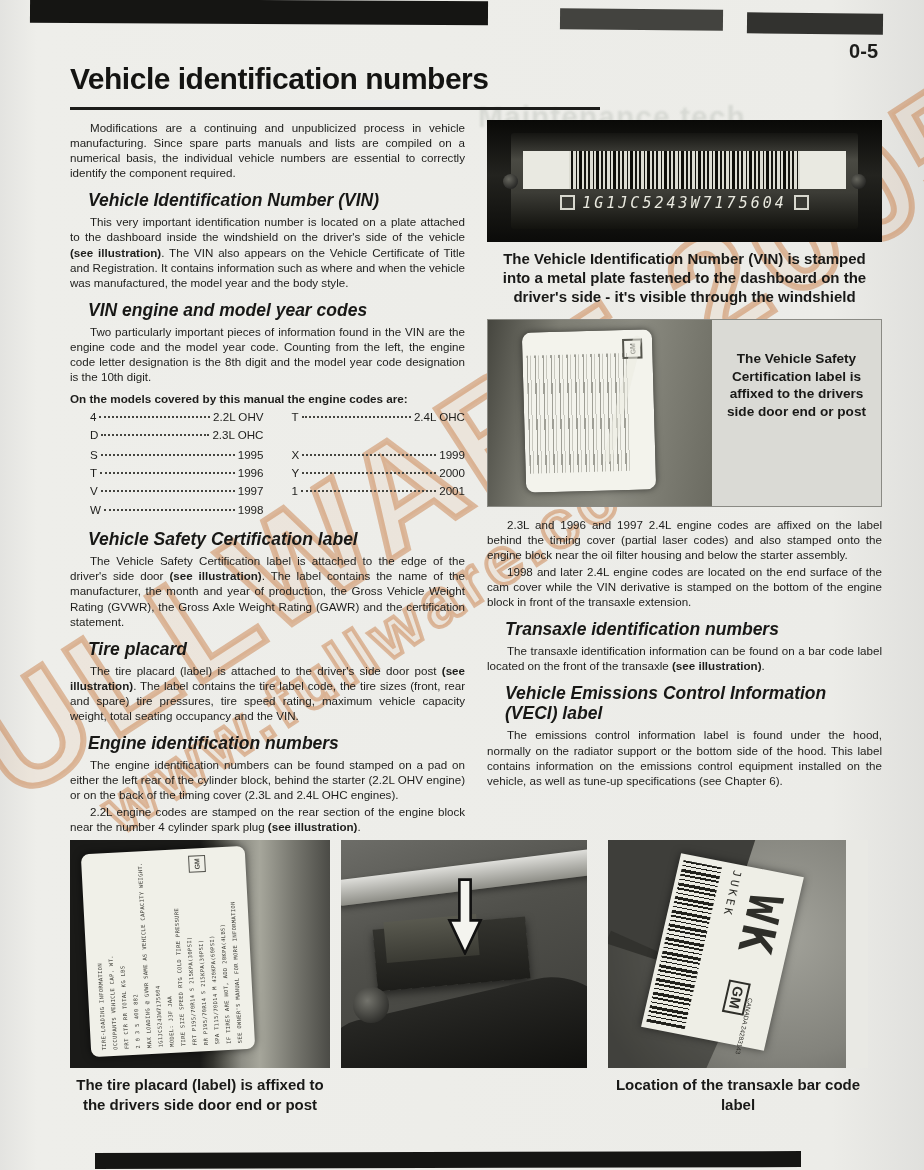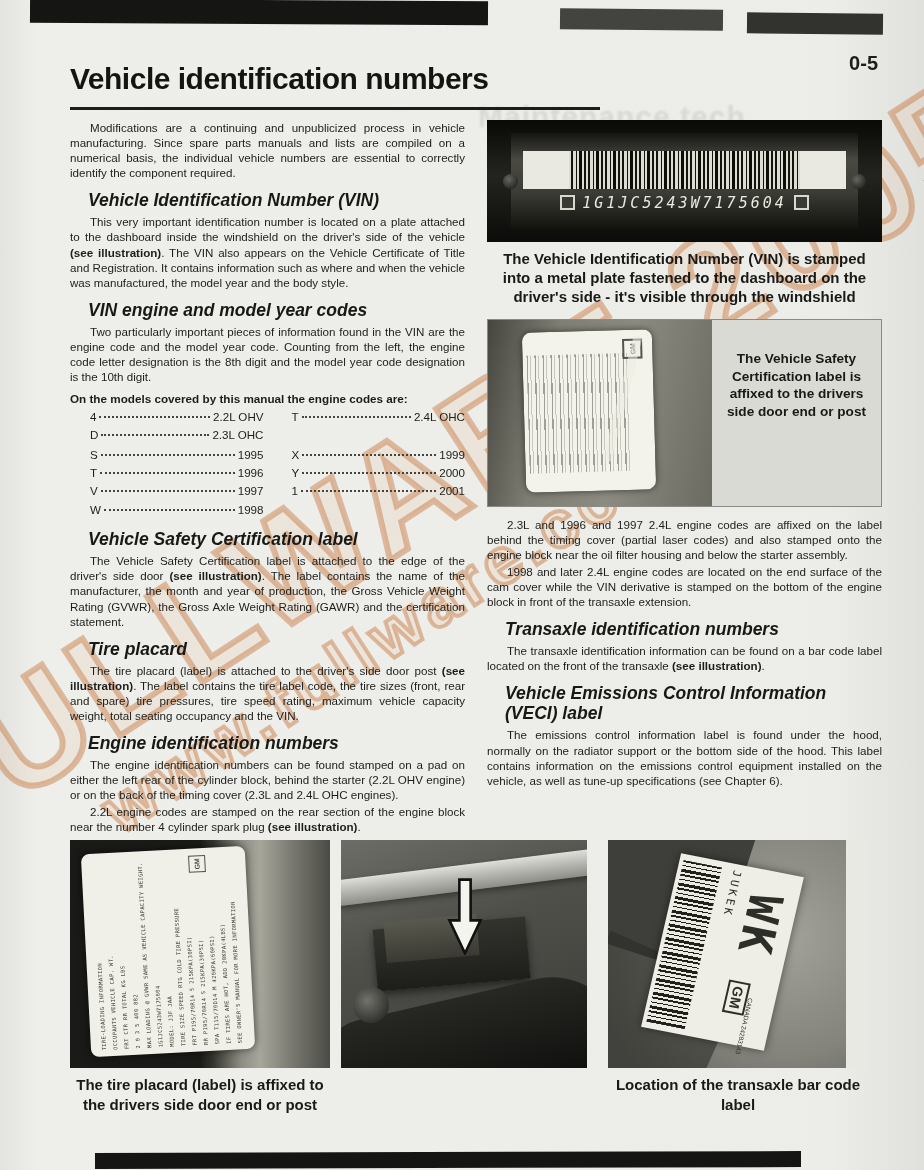--- a/index.html
+++ b/index.html
@@ -7,21 +7,21 @@
         font-family:"Liberation Sans",sans-serif;
         background:linear-gradient(90deg,#e3e3e0 0,#eeeeea 4%,#ececE8 90%,#e0e0dd 100%);}
   
   .bar{position:absolute;background:#151513;}
   .bar.t1{left:30px;top:0;width:458px;height:24px;transform:rotate(.3deg);}
   .bar.t2{left:560px;top:9px;width:163px;height:21px;background:#43433f;transform:rotate(.6deg);}
   .bar.t3{left:747px;top:13px;width:136px;height:21px;background:#32322f;transform:rotate(.6deg);}
   .bar.bottom{left:95px;top:1152px;width:706px;height:16px;transform:rotate(-.15deg);}
   .ghost{position:absolute;left:478px;top:100px;font-size:30px;font-weight:bold;
          color:rgba(105,118,108,.16);letter-spacing:1px;filter:blur(1px);}
-  .pageno{position:absolute;top:52px;right:46px;font-size:20px;font-weight:bold;text-align:center;}
+  .pageno{position:absolute;top:40px;right:46px;font-size:20px;font-weight:bold;text-align:center;}
   .content{position:absolute;left:70px;top:34px;width:812px;}
   h1.title{font-size:30px;font-weight:bold;margin:28px 0 11px;letter-spacing:-.5px;color:#141412;}
   .rule{width:530px;height:3px;background:#1c1c1a;margin:10px 0 10px;}
   .columns{display:flex;gap:22px;justify-content:flex-end;}
   .col{width:395px;}
   p.body{font-size:11.6px;line-height:1.3;text-align:justify;margin:0 0 2px;text-indent:20px;}
   h2{font-size:17.5px;font-style:italic;font-weight:bold;margin:10px 18px 4px;color:#181816;line-height:1.15;}
   .lead-bold{font-weight:bold;font-size:11.7px;margin:8px 0 3px;}
   .code-grid{display:grid;grid-template-columns:1fr 1fr;column-gap:28px;padding-left:20px;font-size:11.6px;margin-bottom:2px;}
   .leader{display:flex;align-items:baseline;margin:1.6px 0;min-height:15px;}

